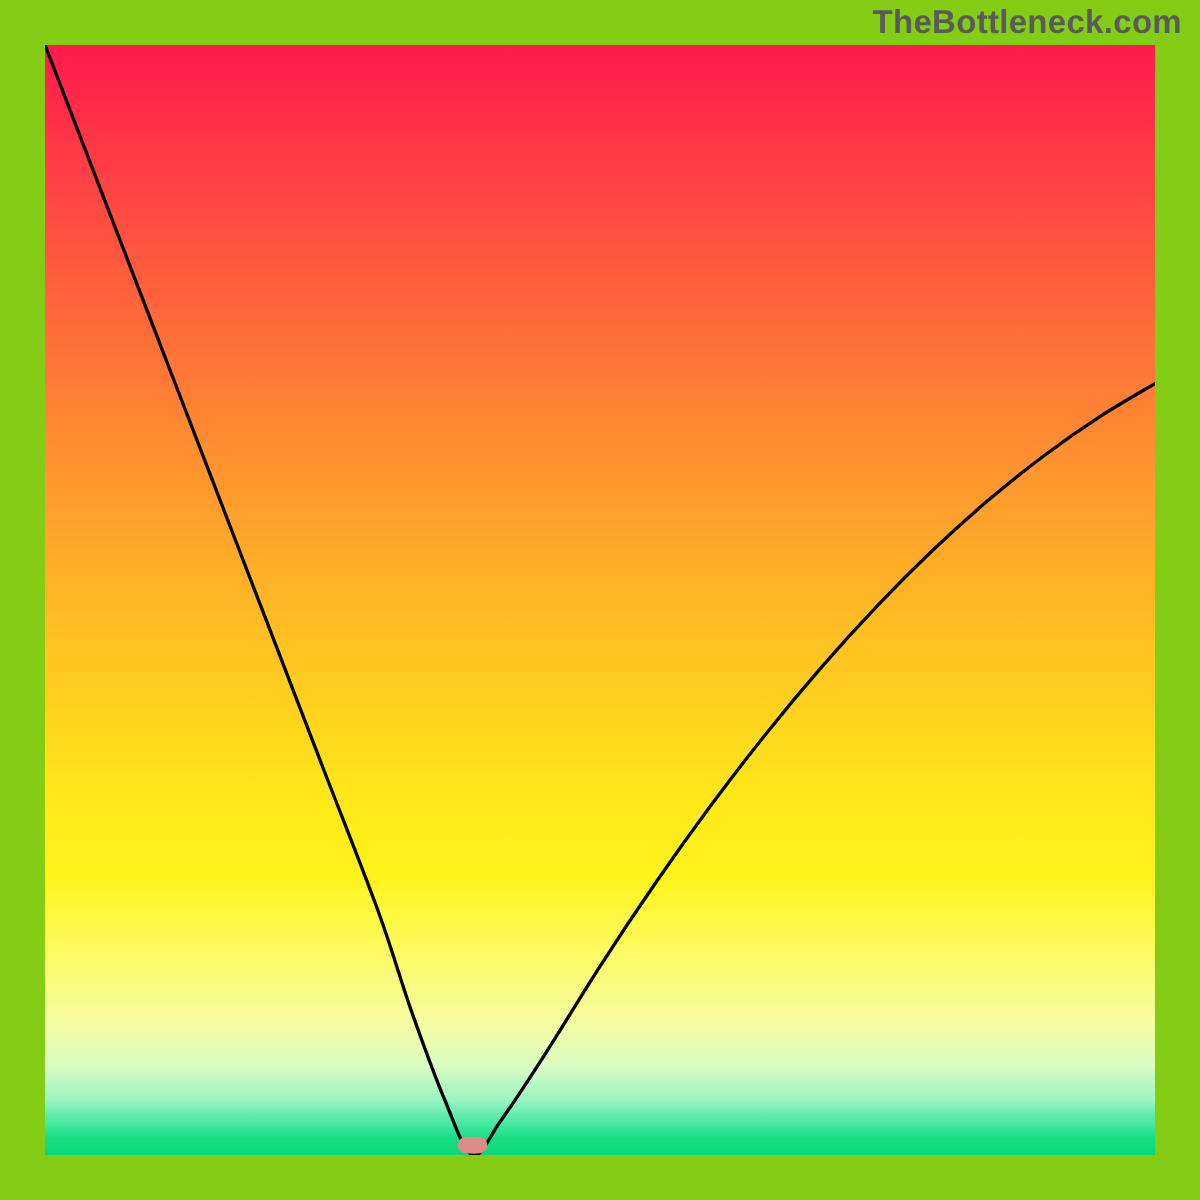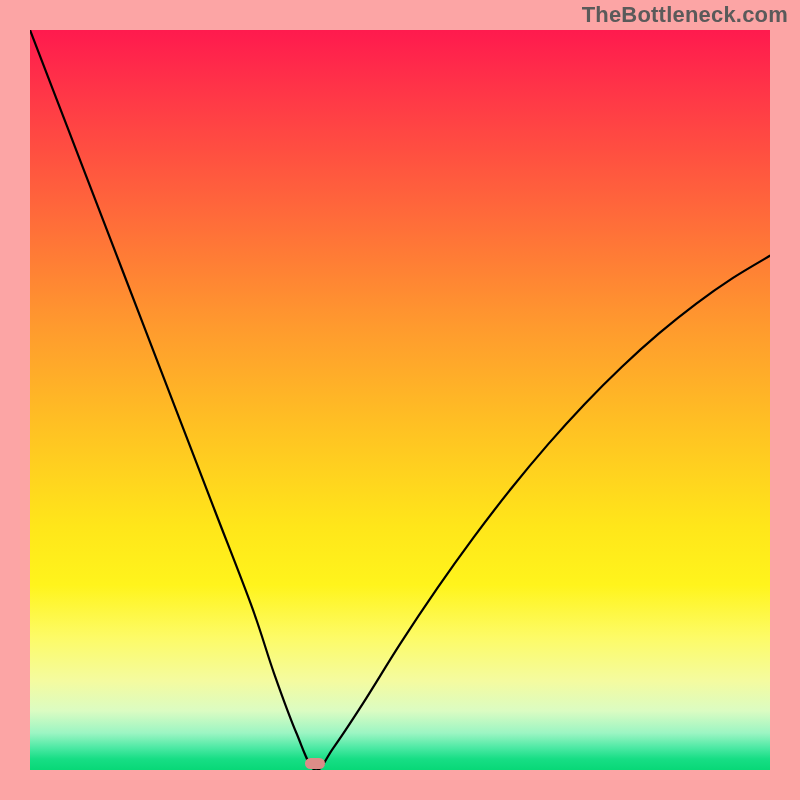--- a/index.html
+++ b/index.html
@@ -8,21 +8,21 @@
     width: 800px;
     height: 800px;
     overflow: hidden;
     background: #000;
     font-family: Arial, Helvetica, sans-serif;
   }
   .frame {
     position: relative;
     width: 800px;
     height: 800px;
-    background: #fca5a5;
+    background: #84cc16;
   }
   .watermark {
     position: absolute;
     top: 2px;
     right: 12px;
     color: #5a5a5a;
     font-weight: bold;
     font-size: 22px;
     letter-spacing: 0.2px;
     z-index: 10;

